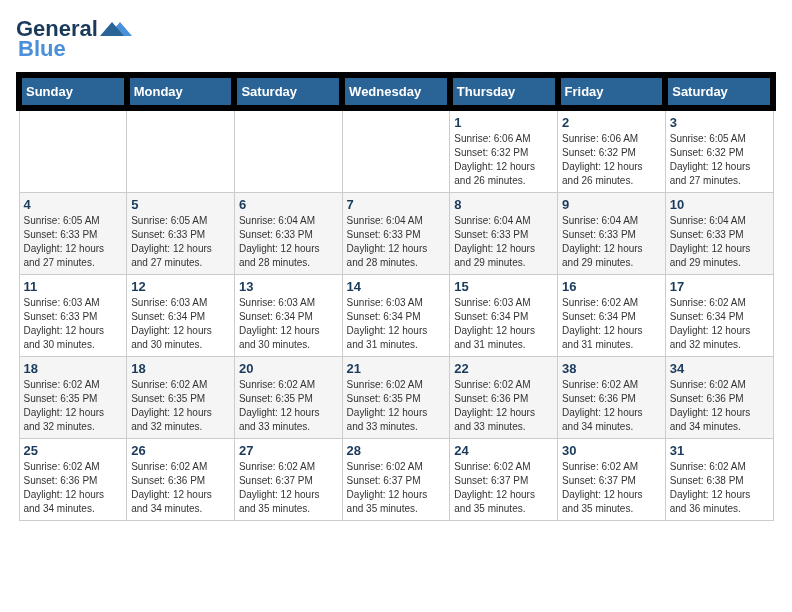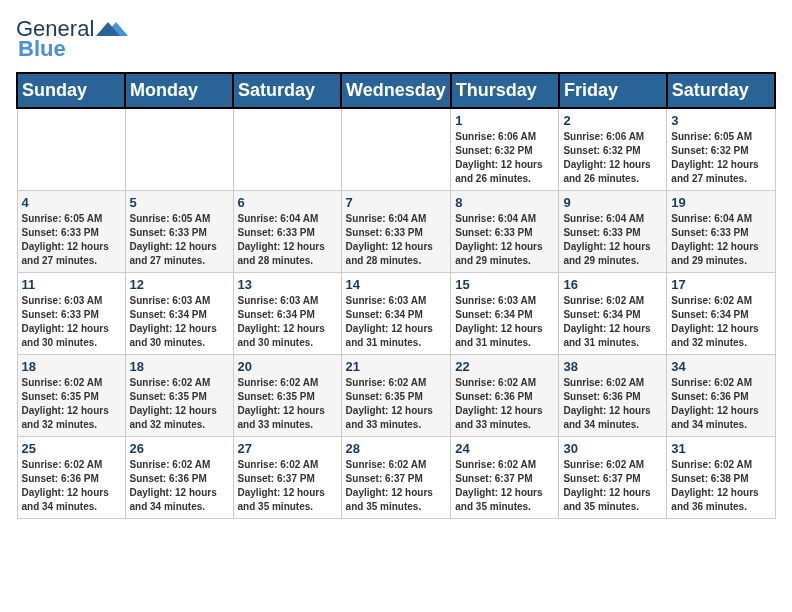--- a/index.html
+++ b/index.html
@@ -36,23 +36,23 @@
     table {
       width: 100%;
       border-collapse: collapse;
       font-size: 11px;
     }
     thead tr th {
       background: #2a6496;
       color: #fff;
       padding: 6px 4px;
       text-align: left;
-      font-size: 18px;
+      font-size: 13px;
       font-weight: bold;
-      border: 2px solid #000000;
+      border: 6px solid #000000;
     }
     tbody tr td {
       border: 1px solid #ccc;
       vertical-align: top;
       padding: 4px;
       width: calc(100% / 7);
       min-height: 80px;
       background: #fff;
     }
     tbody tr:nth-child(even) td {
@@ -62,31 +62,30 @@
       font-size: 13px;
       font-weight: bold;
       color: #1a3a5c;
       display: block;
       margin-bottom: 2px;
     }
     .day-info {
       font-size: 10px;
       color: #333;
       line-height: 1.4;
-      font-weight: bold;
     }
     .empty { background: #fff; }
   </style>
 </head>
 <body>
 
 <div class="header">
   <div class="logo">
     <div style="display:flex;align-items:center;">
-      <span style="font-size:22px;font-weight:normal;color:#1a3a5c;">General</span>
+      <span style="font-size:22px;font-weight:bold;color:#1a3a5c;">General</span>
       <svg width="32" height="22" viewBox="0 0 32 22" style="margin-left:2px;">
         <polygon points="8,18 20,4 32,18" fill="#4a90d9"></polygon>
         <polygon points="0,18 12,4 24,18" fill="#2a6496"></polygon>
       </svg>
     </div>
     <span style="font-size:22px;font-weight:bold;color:#4a90d9;margin-top:-6px;margin-left:2px;">Blue</span>
   </div>
   <div class="title-block">
     <div class="month-year"></div>
     <div class="location"></div>
@@ -170,21 +169,21 @@
 and 29 minutes.</div>
         </td>
         <td>
           <span class="day-num">9</span>
           <div class="day-info" style="white-space: pre-line;">Sunrise: 6:04 AM
 Sunset: 6:33 PM
 Daylight: 12 hours
 and 29 minutes.</div>
         </td>
         <td>
-          <span class="day-num">19</span>
+          <span class="day-num">10</span>
           <div class="day-info" style="white-space: pre-line;">Sunrise: 6:04 AM
 Sunset: 6:33 PM
 Daylight: 12 hours
 and 29 minutes.</div>
         </td>
       </tr>
       <tr>
         <td>
           <span class="day-num">11</span>
           <div class="day-info" style="white-space: pre-line;">Sunrise: 6:03 AM

